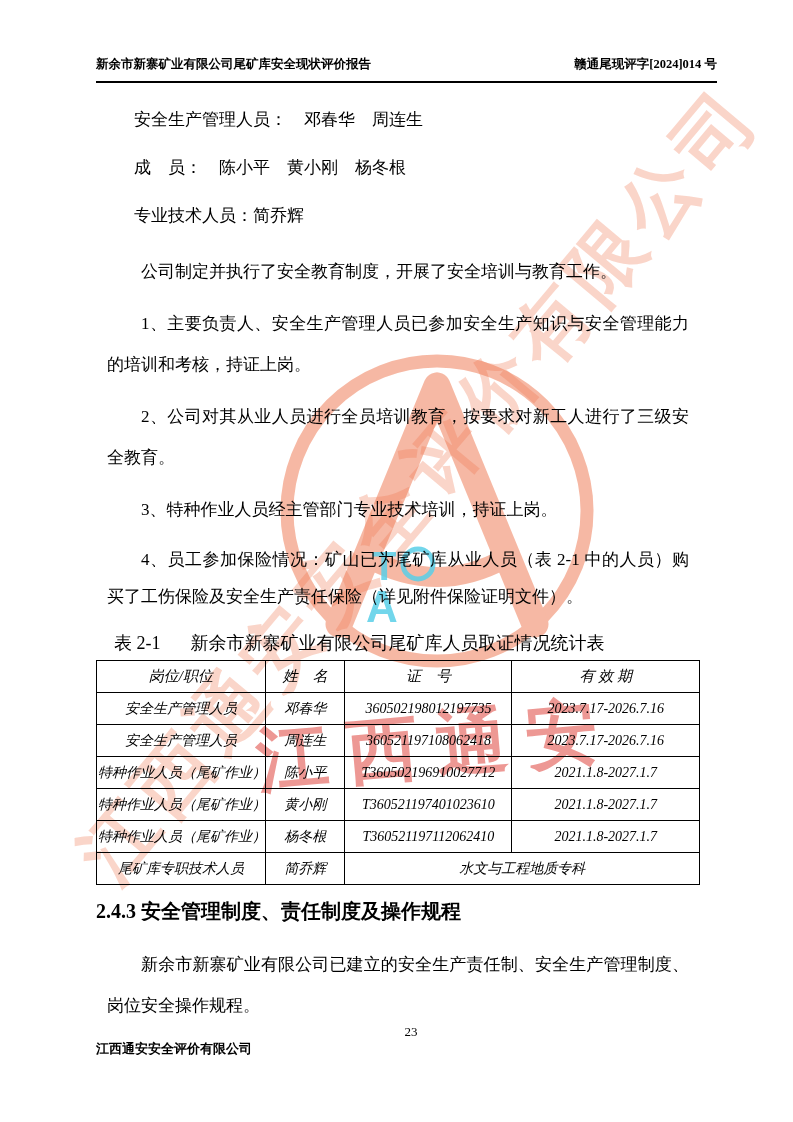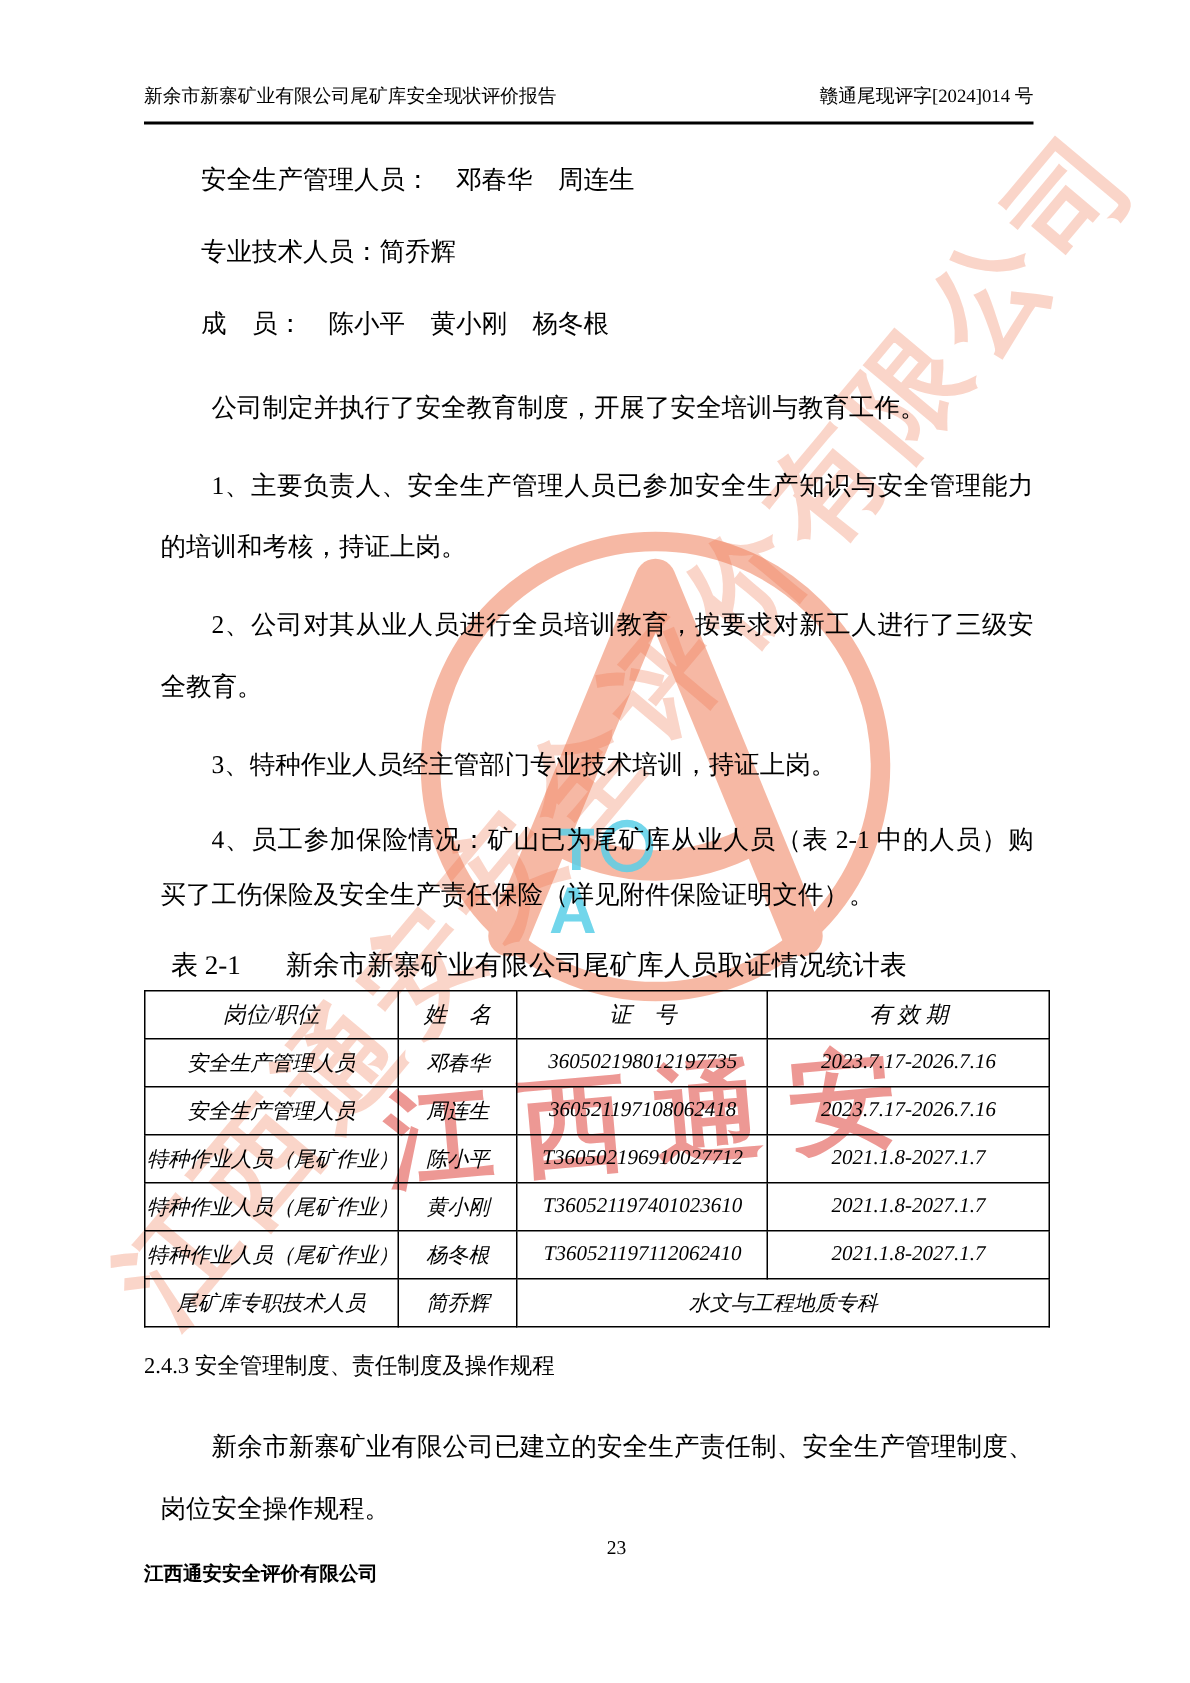--- a/index.html
+++ b/index.html
@@ -26,30 +26,30 @@
     left:256px;top:702px;
     font-size:72px;font-weight:700;letter-spacing:18px;line-height:88px;
     white-space:nowrap;
     color:rgba(217,40,31,0.48);
     transform:rotate(-5deg);
   }
   .wm-cyan{left:358px;top:540px;width:84px;height:88px;opacity:.85;}
   
   .layer{position:absolute;left:0;top:0;width:100%;height:100%;z-index:1;}
   .hdr{
-    position:absolute;left:96px;right:104px;top:56px;
+    position:absolute;left:96px;right:76px;top:56px;
     display:flex;justify-content:space-between;align-items:baseline;
-    font-size:12.5px;font-weight:400;
+    font-size:12.5px;font-weight:700;
     border-bottom:2.5px solid #000;
     padding-bottom:8px;
   }
   .main{position:absolute;left:96px;right:93px;top:96px;}
   .roster{margin:0;padding-left:38px;font-size:17px;line-height:48px;}
   h2.sec{margin:2px 0 0 0;font-size:17.5px;line-height:38px;font-weight:700;}
-  h2.sec2{margin:4px 0 0 0;font-size:15px;line-height:44px;font-weight:400;}
+  h2.sec2{margin:4px 0 0 0;font-size:20px;line-height:44px;font-weight:700;}
   .para{margin:11px;font-size:17px;line-height:41px;text-indent:2em;text-align:justify;}
   .para.tight{line-height:37px;}
   .tcaption{font-size:18px;line-height:34px;padding-left:18px;margin-top:2px;white-space:nowrap;}
   .tcaption .gap{display:inline-block;width:30px;}
   table.roster-table{
     width:100%;border-collapse:collapse;table-layout:fixed;
     font-size:14px;
     font-style:italic;
   }
   table.roster-table th,table.roster-table td{
@@ -83,22 +83,22 @@
 
   <div class="layer">
 
     <div class="hdr">
       <span>新余市新寨矿业有限公司尾矿库安全现状评价报告</span>
       <span>赣通尾现评字[2024]014 号</span>
     </div>
 
     <div class="main">
       <p class="roster">安全生产管理人员：　邓春华　周连生</p>
+      <p class="roster">成　员：　陈小平　黄小刚　杨冬根</p>
       <p class="roster">专业技术人员：简乔辉</p>
-      <p class="roster">成　员：　陈小平　黄小刚　杨冬根</p>
 
       <p class="para">公司制定并执行了安全教育制度，开展了安全培训与教育工作。</p>
       <p class="para">1、主要负责人、安全生产管理人员已参加安全生产知识与安全管理能力的培训和考核，持证上岗。</p>
       <p class="para">2、公司对其从业人员进行全员培训教育，按要求对新工人进行了三级安全教育。</p>
       <p class="para">3、特种作业人员经主管部门专业技术培训，持证上岗。</p>
       <p class="para tight">4、员工参加保险情况：矿山已为尾矿库从业人员（表 2-1 中的人员）购买了工伤保险及安全生产责任保险（详见附件保险证明文件）。</p>
 
       <div class="tcaption">
         <span>表 2-1</span><span class="gap"></span><span>新余市新寨矿业有限公司尾矿库人员取证情况统计表</span>
       </div>

